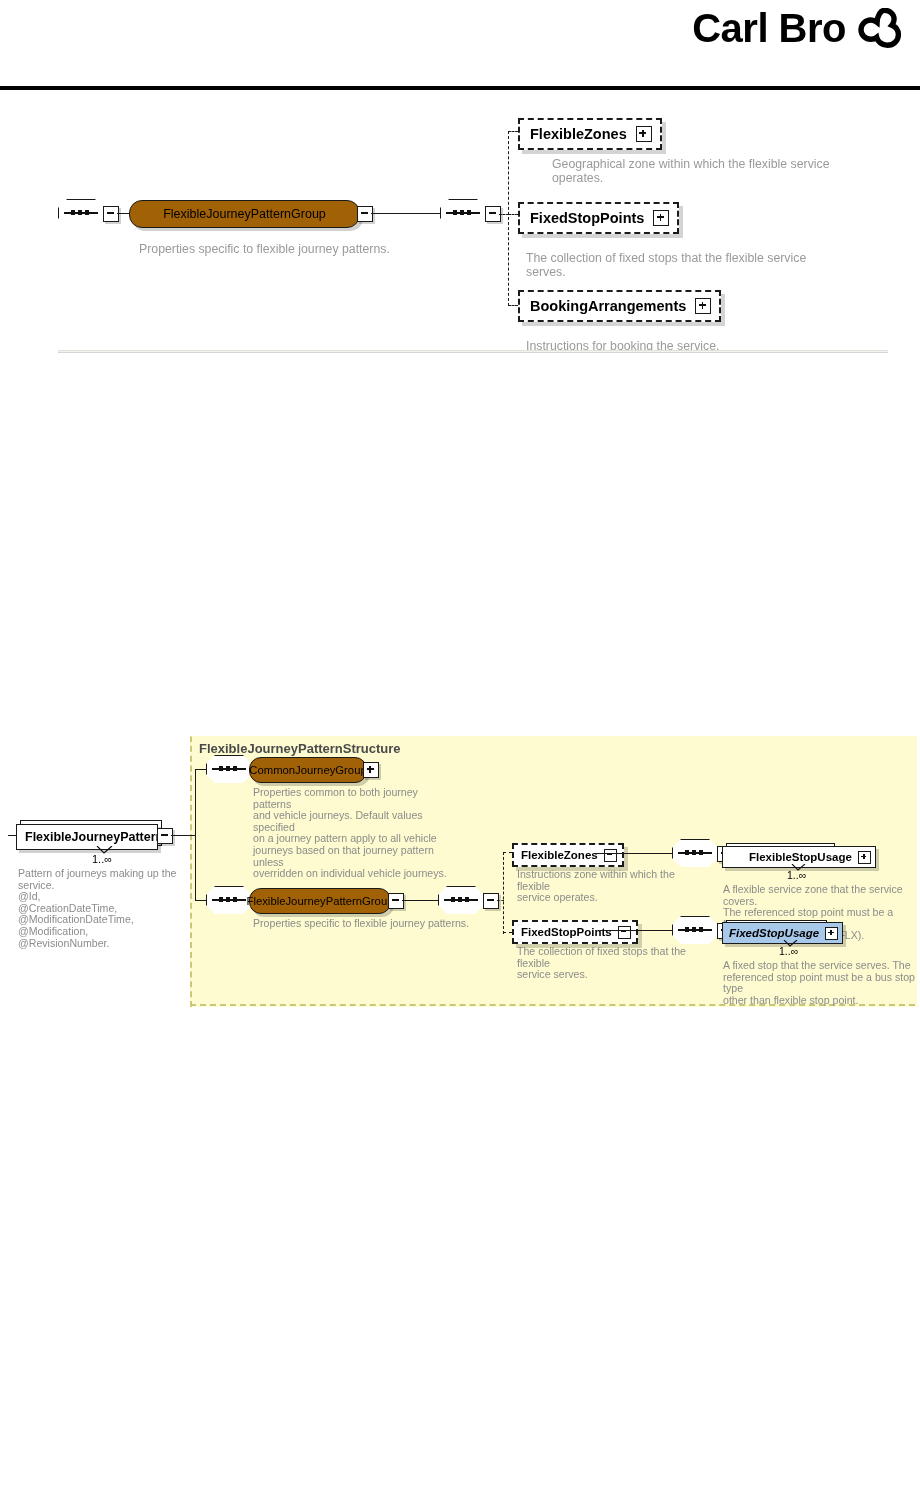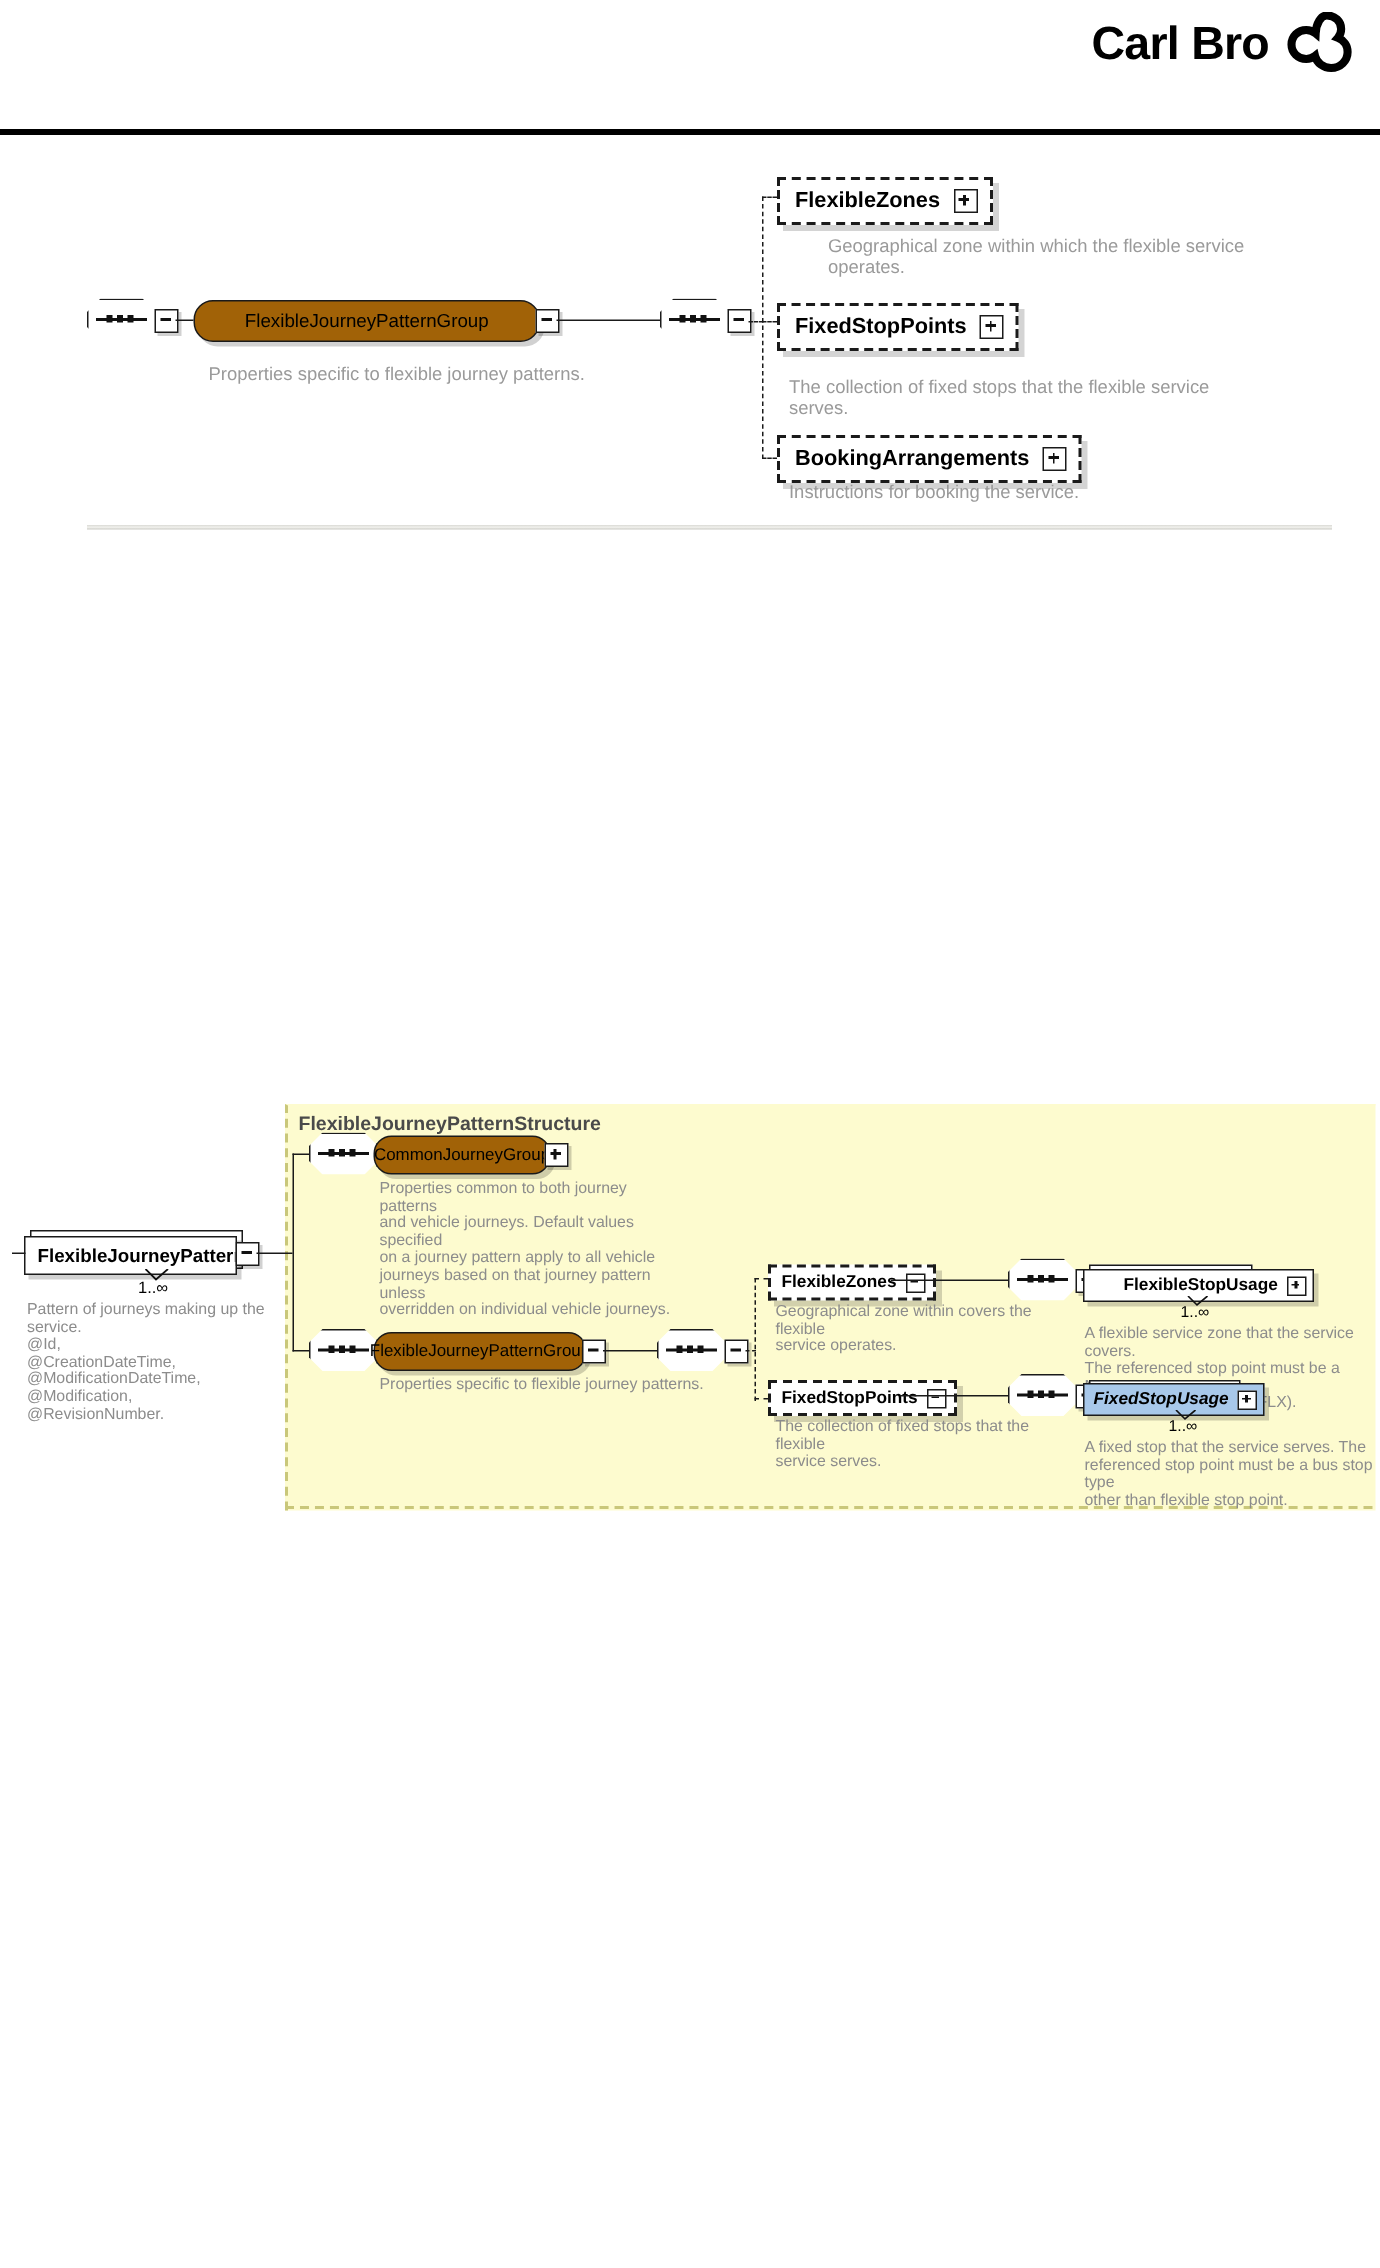--- a/index.html
+++ b/index.html
@@ -5,21 +5,21 @@
   html,body{margin:0;padding:0;}
   body{
     width:920px;height:1512px;background:#ffffff;position:relative;
     font-family:"Liberation Sans",sans-serif;
     -webkit-font-smoothing:antialiased;
   }
   .page{position:relative;width:920px;height:1512px;overflow:hidden;}
 
   
   .brand{position:absolute;right:18px;top:8px;display:flex;align-items:center;gap:8px;}
-  .brand-text{font-size:31px;font-weight:bold;color:#000;letter-spacing:-0.5px;
+  .brand-text{font-size:40px;font-weight:bold;color:#000;letter-spacing:-0.5px;
      font-family:"Liberation Sans",sans-serif;line-height:1;}
   .brand-mark{width:48px;height:40px;position:relative;}
   .header-rule{position:absolute;left:0;top:86px;width:920px;height:4px;background:#000;}
 
   
   .seq{position:absolute;width:56px;height:30px;}
   .seq .oct{
     position:absolute;left:0;top:0;width:46px;height:28px;
     background:#fff;border:1.4px solid #1a1a1a;
     clip-path:polygon(9px 0,37px 0,46px 9px,46px 19px,37px 28px,9px 28px,0 19px,0 9px);
@@ -153,21 +153,21 @@
     <div class="annot big" style="left:526px;top:251px;width:350px;">The collection of fixed stops that the flexible service
 serves.</div>
 
     <div class="elem-dashed" style="left:518px;top:290px;">
       <span class="lbl">BookingArrangements</span>
       <div class="tog flat" style="position:relative;left:0;top:0;margin-right:8px;">
           <div class="h"></div>
           <div class="v"></div>
         </div>
     </div>
-    <div class="annot big" style="left:526px;top:321px;width:350px;">Instructions for booking the service.</div>
+    <div class="annot big" style="left:526px;top:339px;width:350px;">Instructions for booking the service.</div>
 
     <div class="divider" style="left:58px;top:350px;width:830px;"></div>
   </div>
 
   <div>
 
     <div class="panel" style="left:190px;top:736px;width:725px;height:270px;"></div>
     <div class="panel-bottom" style="left:190px;top:1004px;width:725px;"></div>
     <div class="panel-title" style="left:199px;top:741px;">FlexibleJourneyPatternStructure</div>
 
@@ -253,21 +253,21 @@
     <div class="dln v" style="left:503px;top:852px;height:82px;"></div>
     <div class="dln h" style="left:503px;top:852px;width:9px;"></div>
     <div class="dln h" style="left:503px;top:932px;width:9px;"></div>
 
     <div class="elem-dashed" style="left:512px;top:843px;height:20px;">
       <span class="lbl" style="font-size:11.5px;padding:0 6px 0 7px;">FlexibleZones</span>
       <div class="tog flat" style="position:relative;left:0;top:0;width:11px;height:11px;margin-right:5px;">
           <div class="h" style="left:2px;top:4.2px;width:5.5px;"></div>
         </div>
     </div>
-    <div class="annot" style="left:517px;top:869px;width:180px;">Geographical zone within covers the flexible
+    <div class="annot" style="left:517px;top:869px;width:180px;">Instructions zone within which the flexible
 service operates.</div>
     <div class="ln h" style="left:594px;top:853px;width:79px;"></div>
 
     <div class="seq" style="left:672px;top:839px;">
       <div class="oct"></div>
         <div class="bar"></div>
       <div class="dots">
           <i></i>
           <i></i>
           <i></i>

